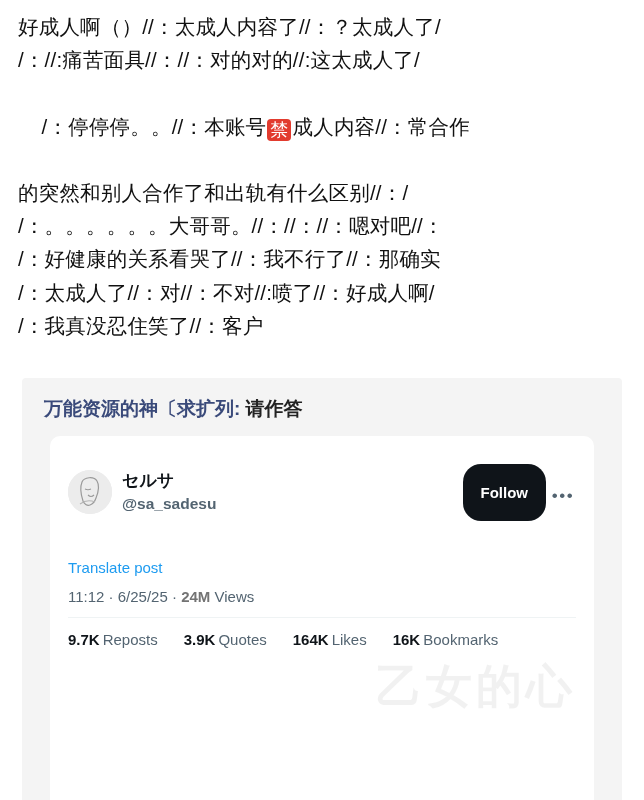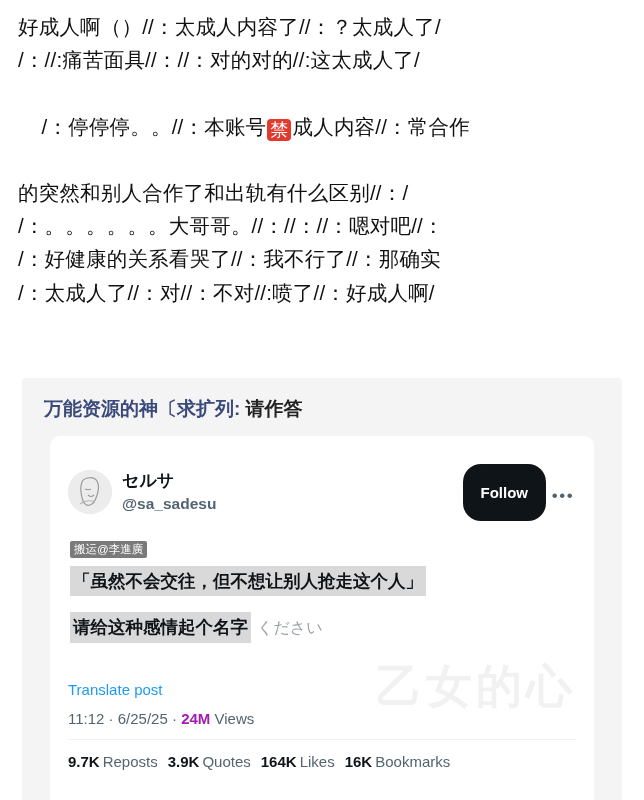--- a/index.html
+++ b/index.html
@@ -174,33 +174,33 @@
     color: #1d9bf0;
     font-size: 15px;
     cursor: pointer;
   }
   .meta-row {
     margin-top: 12px;
     font-size: 15px;
     color: #536471;
   }
   .meta-row .views-num {
-    color: #a21caf;
+    color: #737373;
     font-weight: 700;
   }
   .stats-divider {
     margin-top: 12px;
     border-top: 1px solid #eff3f4;
   }
   .stats-row {
     margin-top: 13px;
     font-size: 15px;
     color: #536471;
     display: flex;
-    gap: 10px;
+    gap: 26px;
     flex-wrap: nowrap;
   }
   .stats-row .stat-num {
     color: #0f1419;
     font-weight: 700;
     margin-right: 3px;
   }
 
   
   .watermark {
@@ -221,20 +221,21 @@
 <div class="comment-block">
   <div class="comment-line">好成人啊（）//：太成人内容了//：？太成人了/</div>
   <div class="comment-line">/：//:痛苦面具//：//：对的对的//:这太成人了/</div>
   <div class="comment-line">
     <span>/：停停停。。//：本账号</span><span class="ban-badge">禁</span><span>成人内容//：常合作</span>
   </div>
   <div class="comment-line">的突然和别人合作了和出轨有什么区别//：/</div>
   <div class="comment-line">/：。。。。。。大哥哥。//：//：//：嗯对吧//：</div>
   <div class="comment-line">/：好健康的关系看哭了//：我不行了//：那确实</div>
   <div class="comment-line">/：太成人了//：对//：不对//:喷了//：好成人啊/</div>
+  <div class="comment-line">/：我真没忍住笑了//：客户</div>
 </div>
 
 <div class="card">
 
   <div class="card-header">
     <span>万能资源的神〔求扩列:</span>
     <span class="hdr-tail">请作答</span>
   </div>
 
   <div class="tweet">
@@ -251,27 +252,20 @@
         </svg>
       </div>
       <div class="names">
         <div class="display-name">セルサ</div>
         <div class="handle">@sa_sadesu</div>
       </div>
       <button class="follow-btn">Follow</button>
       <div class="more-dots">•••</div>
     </div>
 
-    <div class="tweet-body">
-      <div><span class="src-tag">搬运@李進廣</span></div>
-      <div><span class="hl-line">「虽然不会交往，但不想让别人抢走这个人」</span></div>
-      <div class="line-2">
-        <span class="hl-line">请给这种感情起个名字</span><span class="furi">ください</span>
-      </div>
-    </div>
 
     <div class="translate-link">Translate post</div>
 
     <div class="meta-row">
       <span>11:12 · 6/25/25 ·</span>
       <span class="views-num">24M</span>
       <span>Views</span>
     </div>
 
     <div class="stats-divider"></div>

